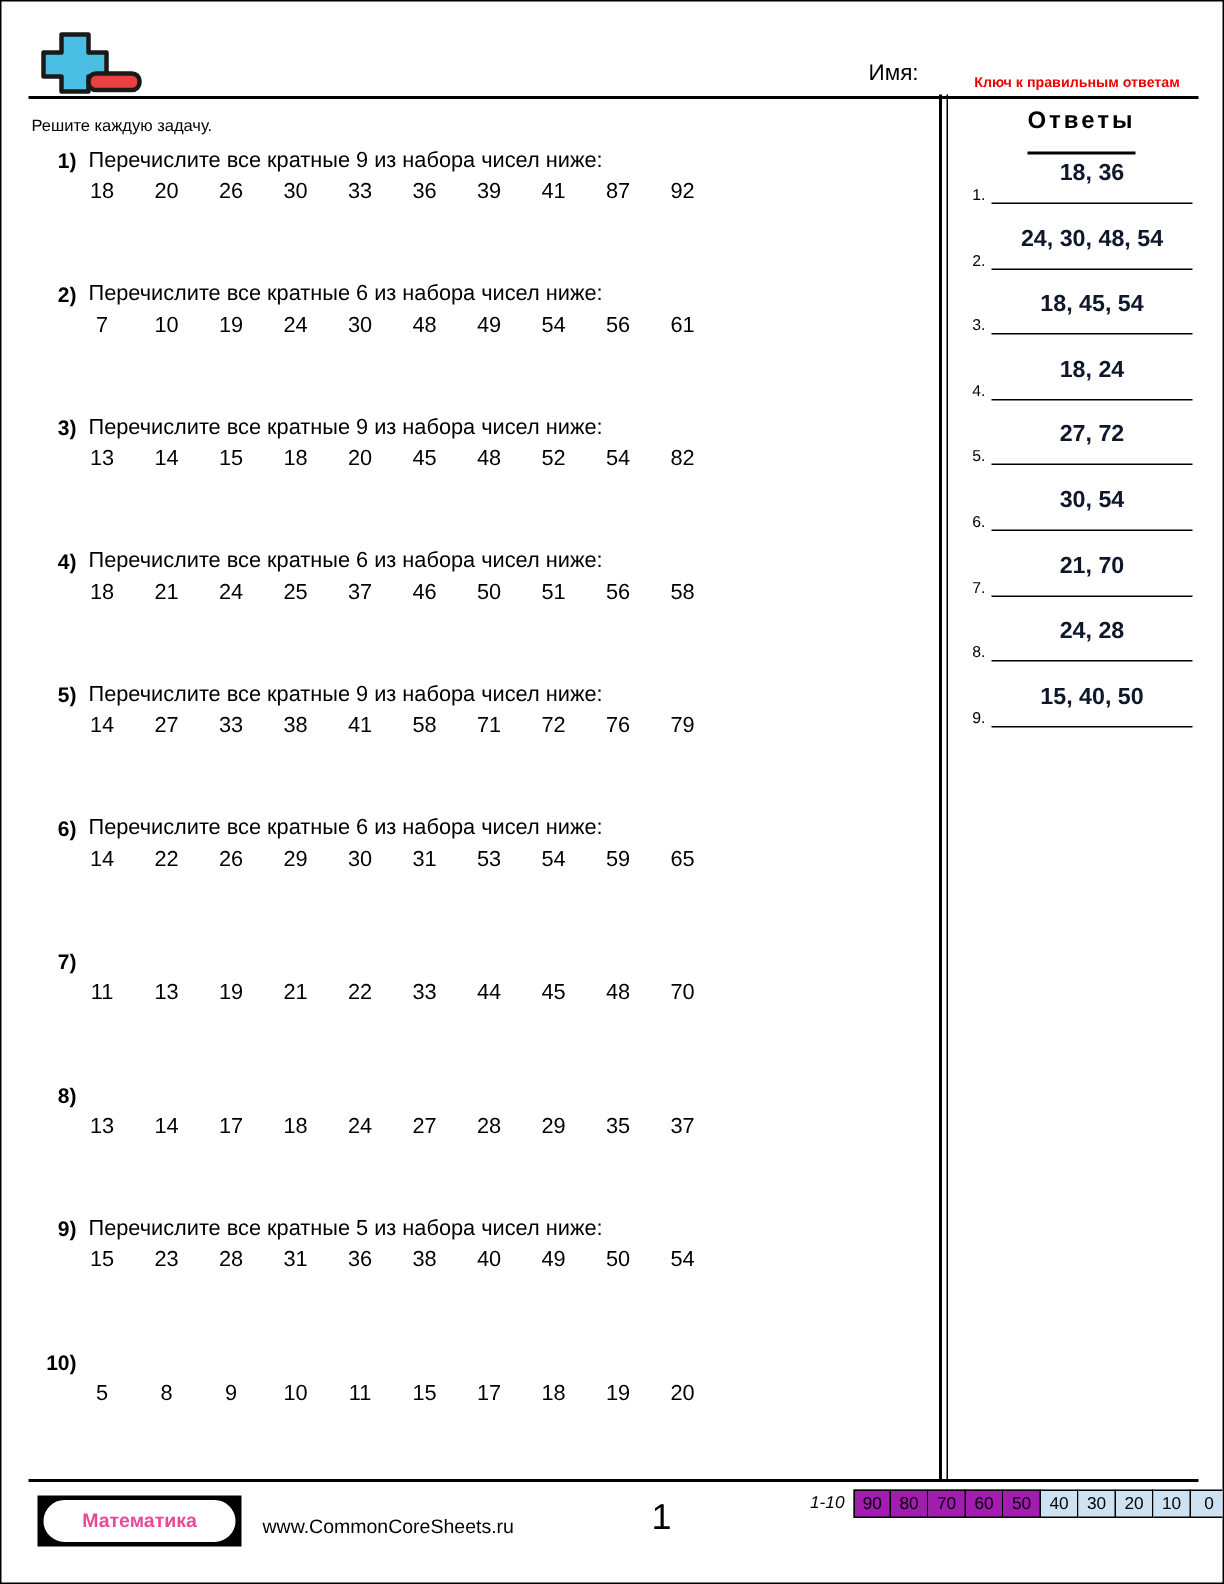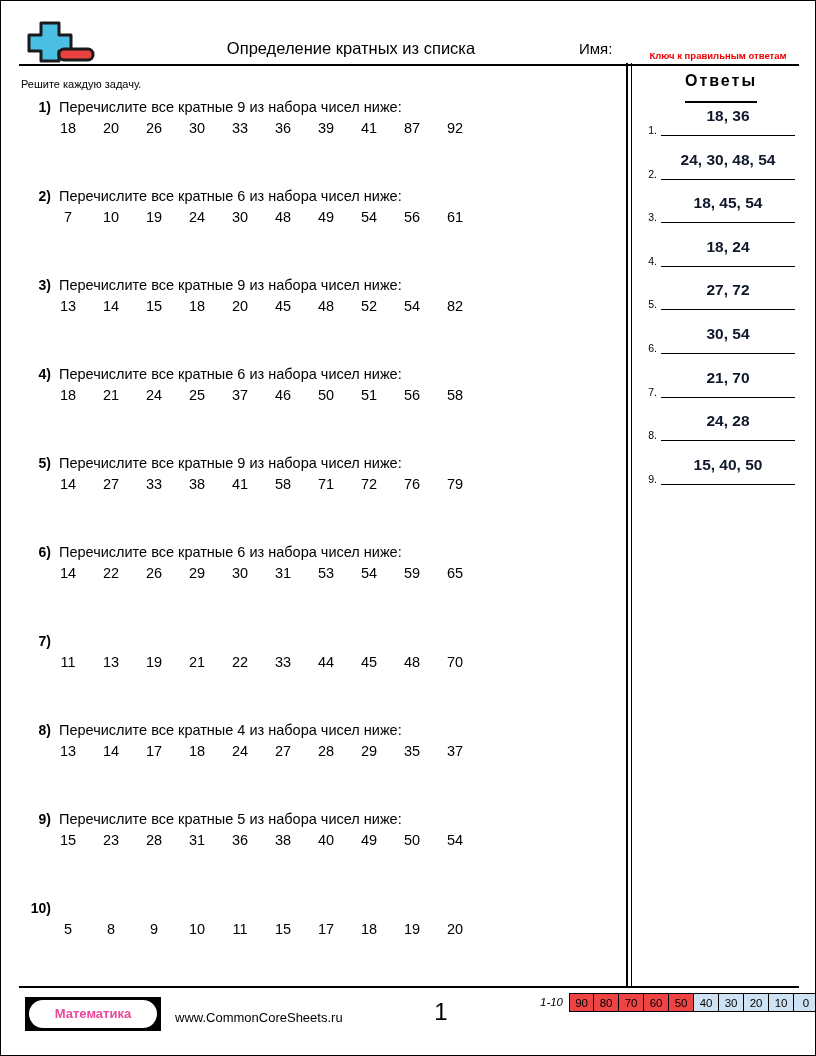--- a/index.html
+++ b/index.html
@@ -254,42 +254,41 @@
     font-style: italic;
   }
   .scale-cell {
     width: 25px;
     height: 19px;
     line-height: 19px;
     text-align: center;
     border: 1px solid #000;
     border-left: none;
     box-sizing: border-box;
-    background: #ef4444;
+    background: #a21caf;
   }
   .scale-cell.first {
     border-left: 1px solid #000;
   }
   .scale-cell.hl {
     background: #cfe2f3;
   }
 </style>
 </head>
 <body>
 
 <div class="page">
 
   <div class="header">
     <div class="logo">
       <svg width="78" height="44" viewBox="0 0 78 44">
         <path d="M22 4 L40 4 L40 16 L52 16 L52 32 L40 32 L40 42 L22 42 L22 32 L10 32 L10 16 L22 16 Z" fill="#4BBEE3" stroke="#1a1a1a" stroke-width="3" stroke-linejoin="round"></path>
         <rect x="40" y="30" width="34" height="11" rx="5" fill="#E8413F" stroke="#1a1a1a" stroke-width="3"></rect>
       </svg>
     </div>
-    <div class="header-title">Определение кратных из списка</div>
     <div class="name-label">Имя:</div>
     <div class="answer-key-label">Ключ к правильным ответам</div>
     <div class="header-rule"></div>
   </div>
 
   <div class="divider-thick"></div>
   <div class="divider-thin"></div>
 
   <div class="instructions">Решите каждую задачу.</div>
 
@@ -400,21 +399,20 @@
         <span>22</span>
         <span>33</span>
         <span>44</span>
         <span>45</span>
         <span>48</span>
         <span>70</span>
       </div>
     </div>
     <div class="q">
       <div class="q-num">8)</div>
-      <div class="q-text">Перечислите все кратные 4 из набора чисел ниже:</div>
       <div class="q-nums">
         <span>13</span>
         <span>14</span>
         <span>17</span>
         <span>18</span>
         <span>24</span>
         <span>27</span>
         <span>28</span>
         <span>29</span>
         <span>35</span>

